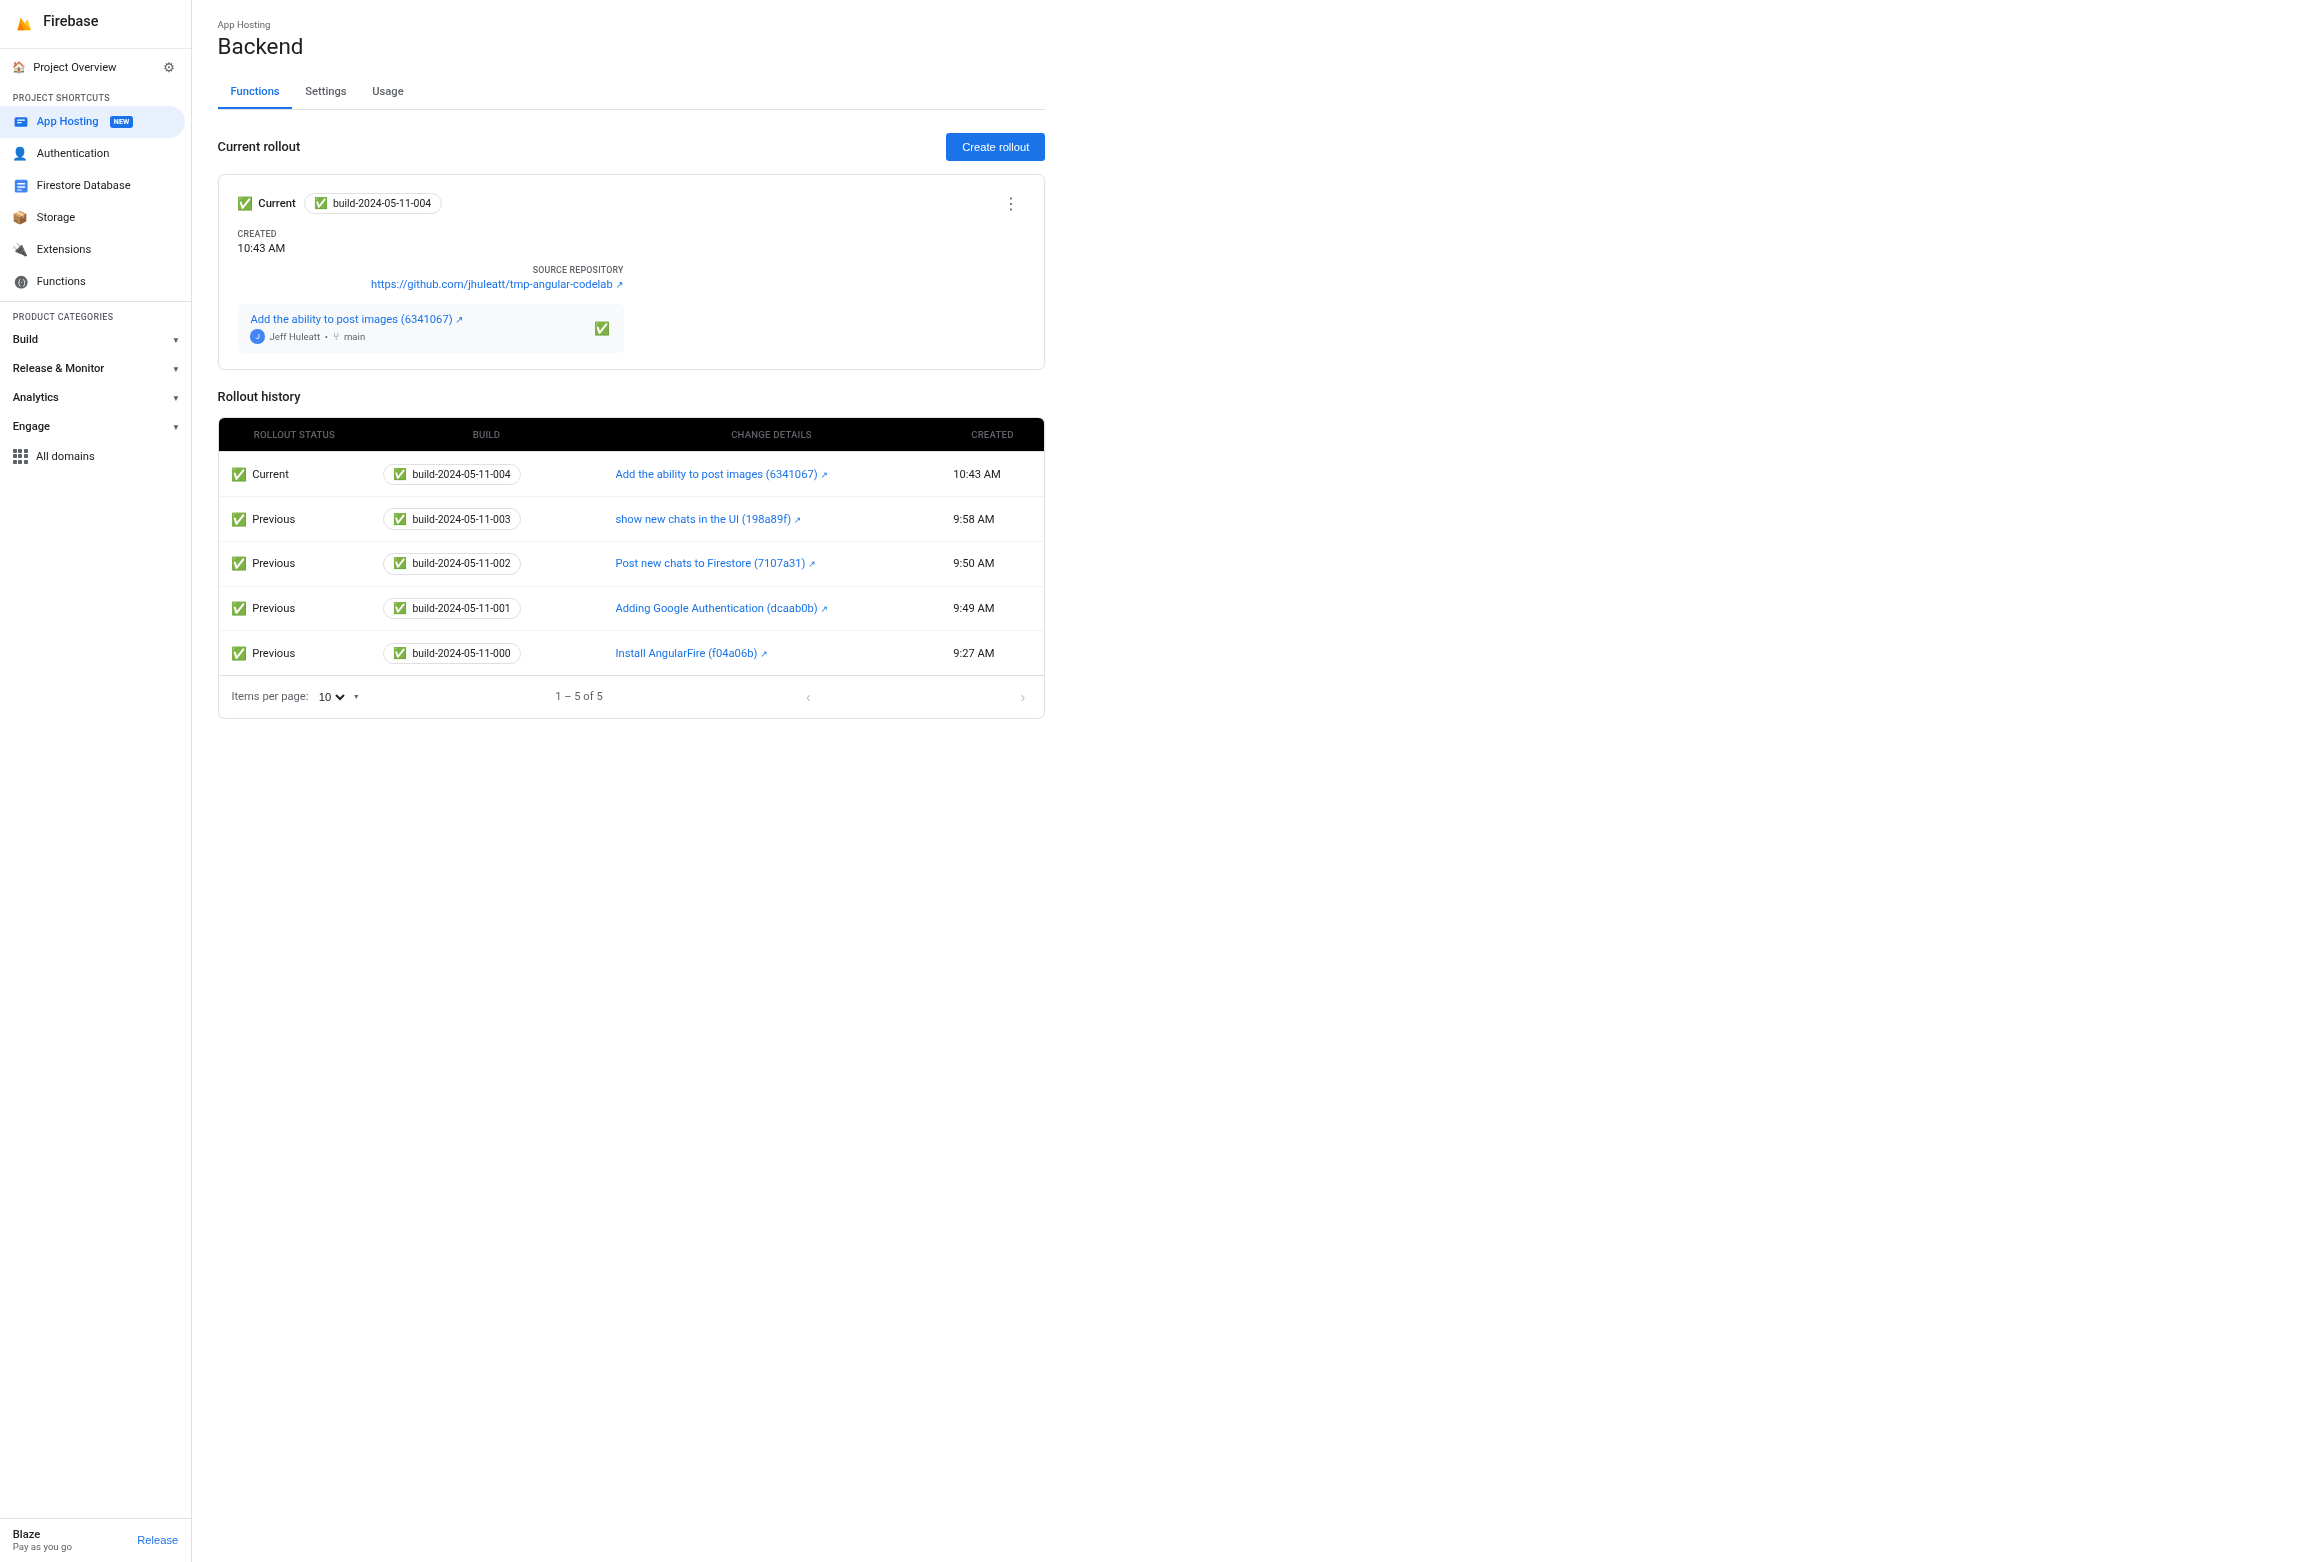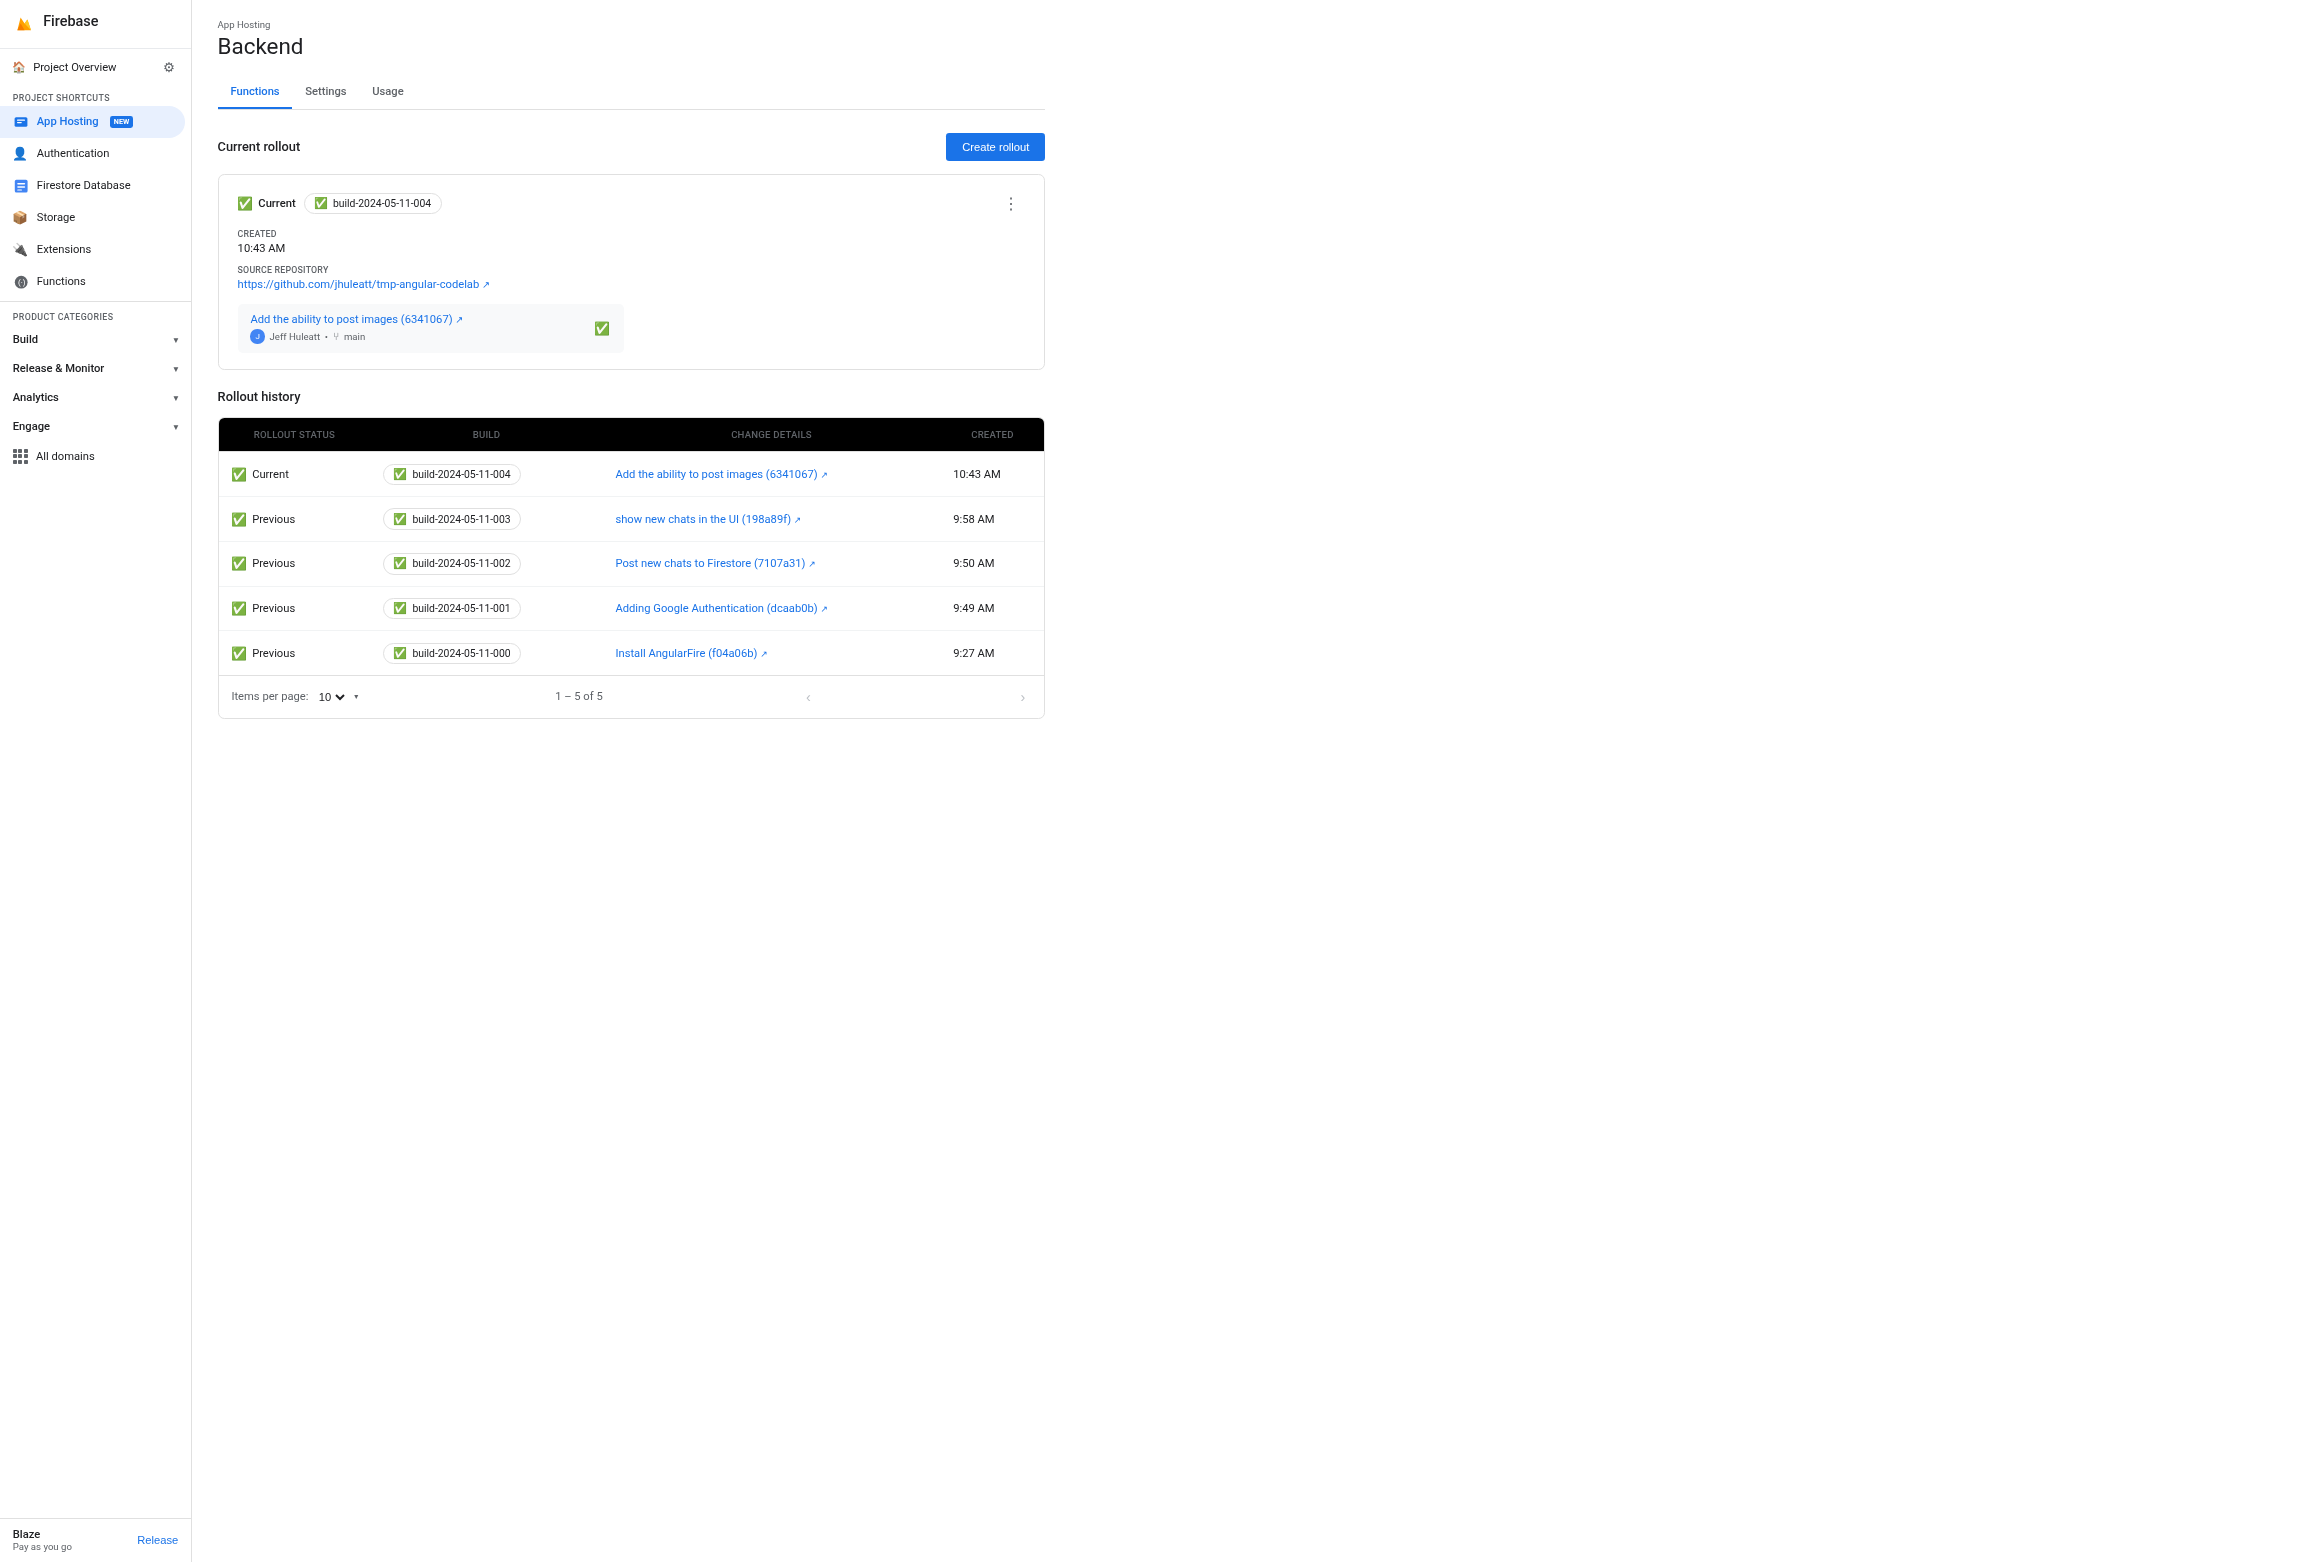--- a/index.html
+++ b/index.html
@@ -240,21 +240,21 @@
         </div>
         <button class="three-dot-btn">⋮</button>
       </div>
 
       <div class="card-details">
         <div>
           <div class="detail-group">
             <span class="detail-label">Created</span>
             <span class="detail-value">10:43 AM</span>
           </div>
-          <div class="detail-group" style="margin-top:9.6px;">
+          <div class="detail-group" style="margin-top:9.6px;align-items:flex-end;">
             <span class="detail-label">Source repository</span>
             <a class="detail-link" href="#">
               <span>https://github.com/jhuleatt/tmp-angular-codelab</span>
               <span style="font-size:9.6px;"> ↗</span>
             </a>
           </div>
 
           <div class="commit-row" style="margin-top:12.8px;">
             <div class="commit-info">
               <a class="commit-link" href="#">

